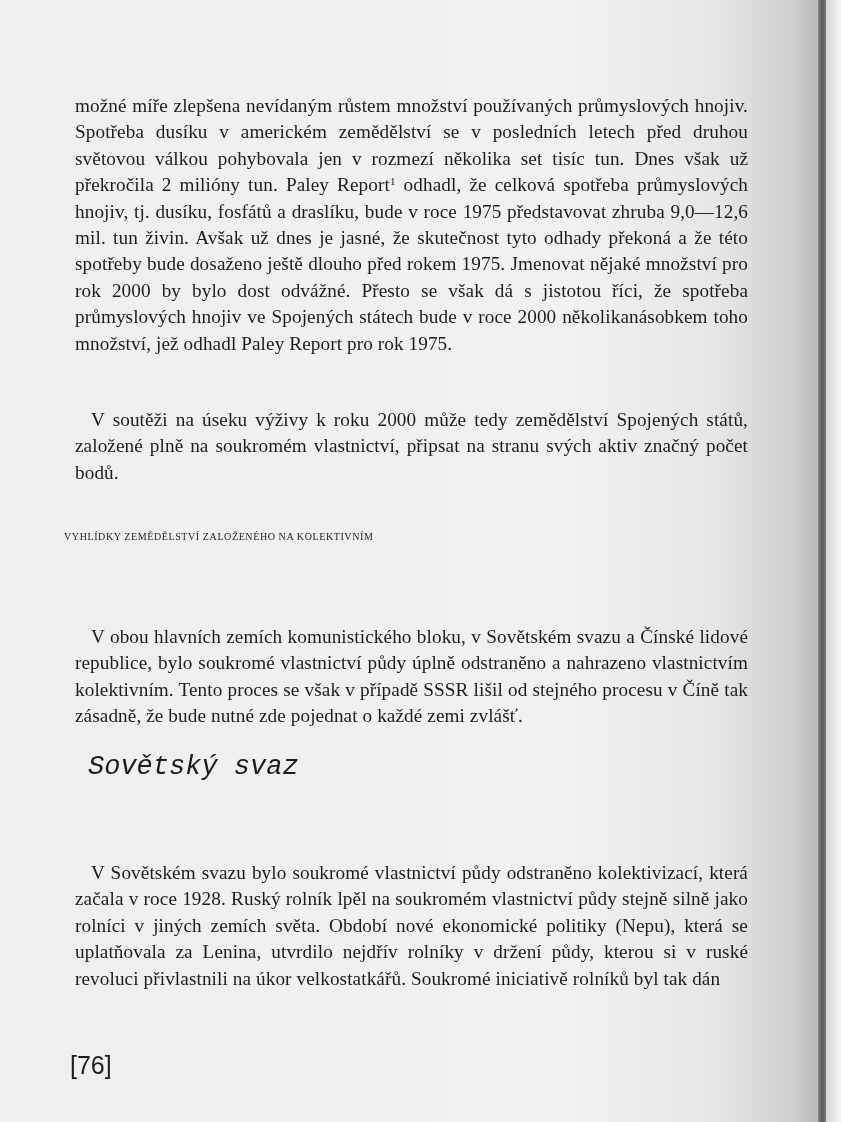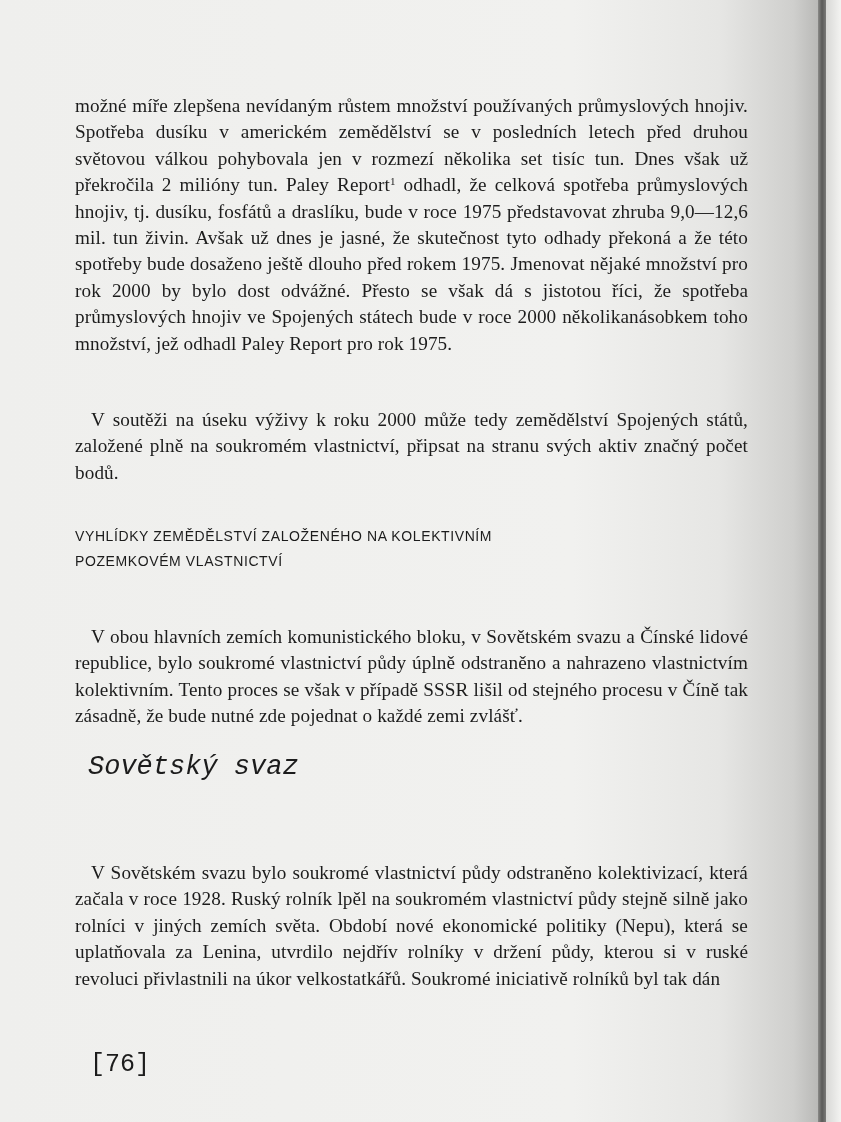--- a/index.html
+++ b/index.html
@@ -51,25 +51,25 @@
     }
     .text p {
       margin: 0;
     }
     .indent {
       text-indent: 16px;
       font-family: Liberation Serif, serif;
     }
     .heading {
       position: absolute;
-      left: 75px;
+      left: 64px;
       top: 524px;
       width: 673px;
-      font-family: Liberation Sans, sans-serif;
-      font-size: 14px;
+      font-family: Liberation Serif, serif;
+      font-size: 10px;
       line-height: 25px;
       letter-spacing: 0.6px;
       text-transform: uppercase;
     }
     .subheading {
       position: absolute;
       left: 88px;
       top: 752px;
       font-family: Liberation Mono, monospace;
       font-style: italic;
@@ -86,44 +86,42 @@
     }
     .footnote sup, .text sup {
       font-size: 11px;
       vertical-align: 6px;
       line-height: 0;
     }
     .page-number {
       position: absolute;
       left: 70px;
       top: 1050px;
-      font-family: Liberation Mono, monospace;
+      font-family: Liberation Sans, sans-serif;
       font-size: 25px;
       line-height: 30px;
-      margin-left: 20px;
     }
   </style>
 </head>
 <body>
 
 <div class="page">
 
   <div class="text" style="top:93px;">
     <p>
       <span>možné míře zlepšena nevídaným růstem množství používaných průmyslových hnojiv. Spotřeba dusíku v americkém zemědělství se v posledních letech před druhou světovou válkou pohybovala jen v rozmezí několika set tisíc tun. Dnes však už překročila 2 milióny tun. Paley Report</span><sup>1</sup><span> odhadl, že celková spotřeba průmyslových hnojiv, tj. dusíku, fosfátů a draslíku, bude v roce 1975 představovat zhruba 9,0—12,6 mil. tun živin. Avšak už dnes je jasné, že skutečnost tyto odhady překoná a že této spotřeby bude dosaženo ještě dlouho před rokem 1975. Jmenovat nějaké množství pro rok 2000 by bylo dost odvážné. Přesto se však dá s jistotou říci, že spotřeba průmyslových hnojiv ve Spojených státech bude v roce 2000 několikanásobkem toho množství, jež odhadl Paley Report pro rok 1975.</span>
     </p>
   </div>
 
   <div class="text" style="top:407px;">
     <p class="indent">V soutěži na úseku výživy k roku 2000 může tedy zemědělství Spojených států, založené plně na soukromém vlastnictví, připsat na stranu svých aktiv značný počet bodů.</p>
   </div>
 
   <div class="heading">
     <div>Vyhlídky zemědělství založeného na kolektivním</div>
-    <div>pozemkovém vlastnictví</div>
   </div>
 
   <div class="text" style="top:624px;">
     <p class="indent">V obou hlavních zemích komunistického bloku, v Sovětském svazu a Čínské lidové republice, bylo soukromé vlastnictví půdy úplně odstraněno a nahrazeno vlastnictvím kolektivním. Tento proces se však v případě SSSR lišil od stejného procesu v Číně tak zásadně, že bude nutné zde pojednat o každé zemi zvlášť.</p>
   </div>
 
   <div class="subheading">Sovětský svaz</div>
 
   <div class="text" style="top:860px;">
     <p class="indent">V Sovětském svazu bylo soukromé vlastnictví půdy odstraněno kolektivizací, která začala v roce 1928. Ruský rolník lpěl na soukromém vlastnictví půdy stejně silně jako rolníci v jiných zemích světa. Období nové ekonomické politiky (Nepu), která se uplatňovala za Lenina, utvrdilo nejdřív rolníky v držení půdy, kterou si v ruské revoluci přivlastnili na úkor velkostatkářů. Soukromé iniciativě rolníků byl tak dán</p>

